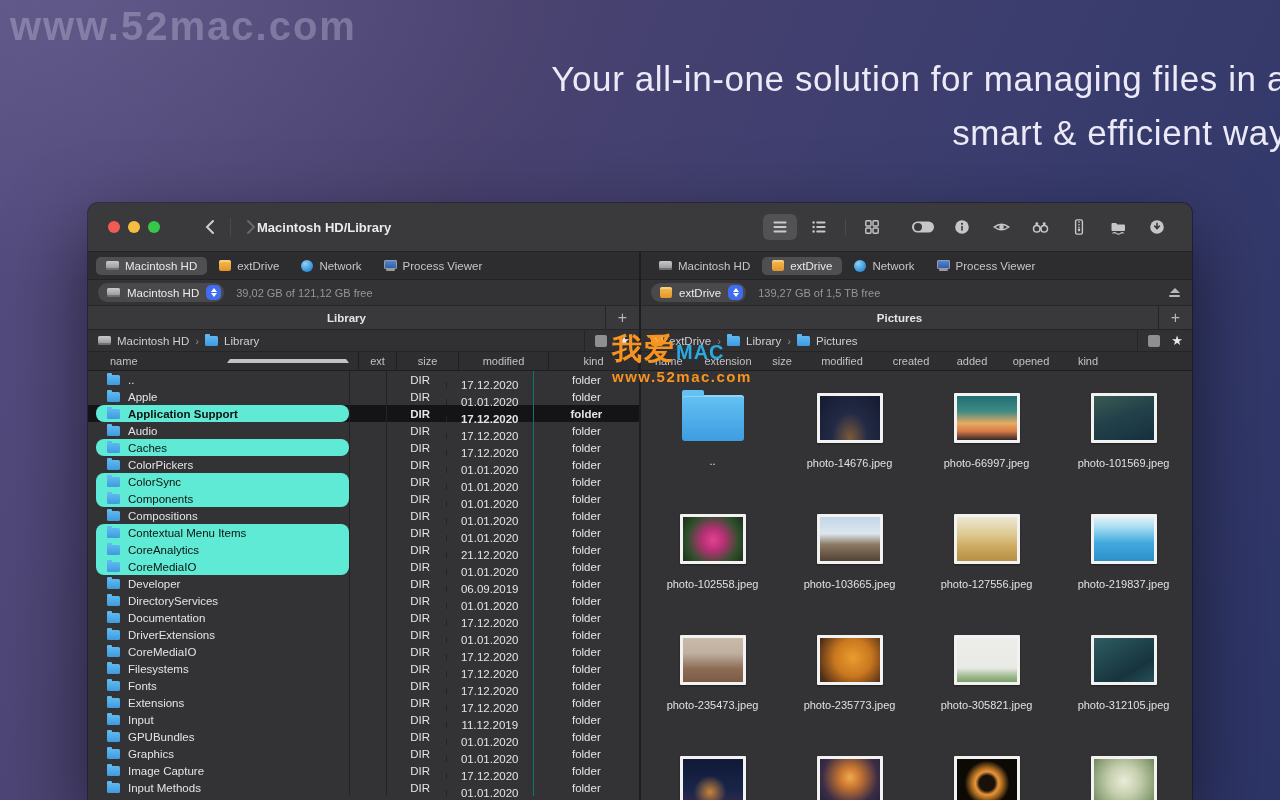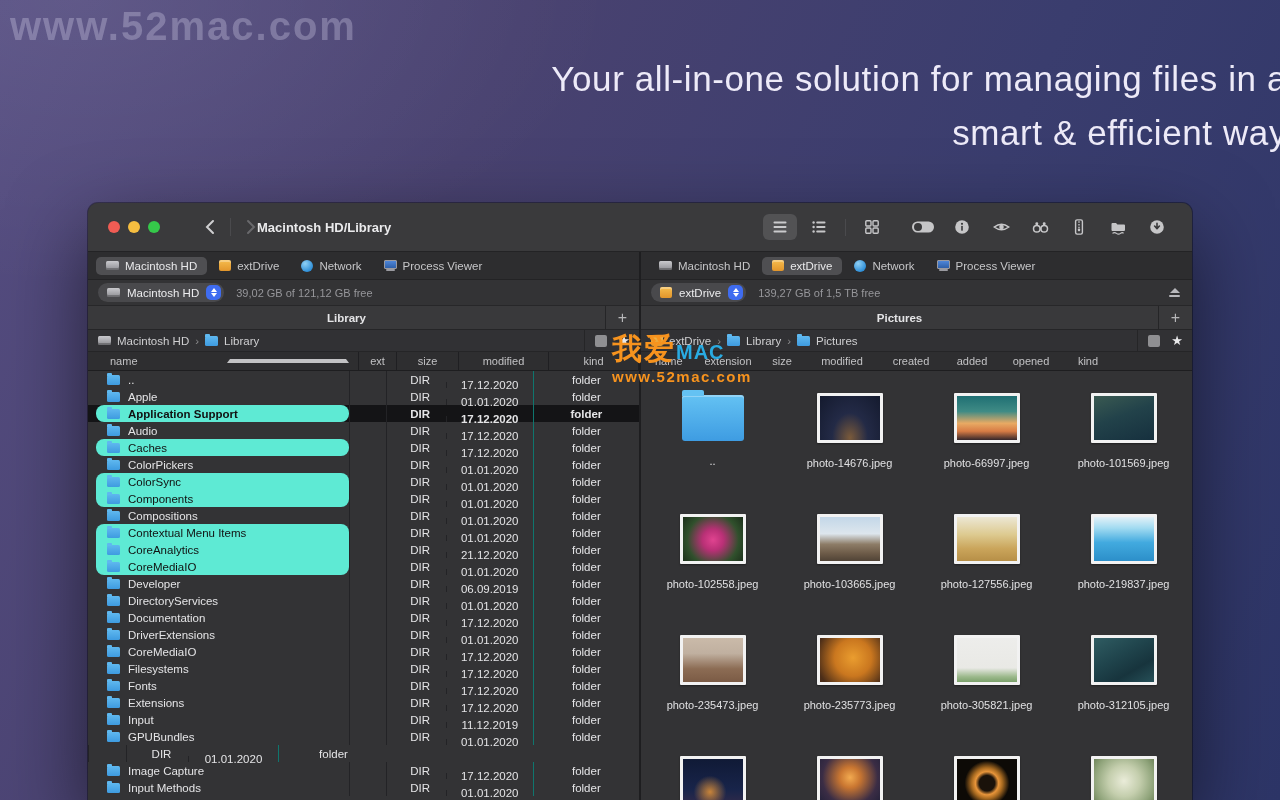--- a/index.html
+++ b/index.html
@@ -589,20 +589,26 @@
                   <span class="mi mi-folder" data-name="folder-icon"></span>
                   <span class="nm" data-name="file-name">GPUBundles</span>
                 </div>
               </div>
               <div class="cell c-ext" data-name="ext-cell"></div>
               <div class="cell c-size" data-name="size-cell">DIR</div>
               <div class="cell c-mod" data-name="modified-cell">01.01.2020</div>
               <div class="cell c-kind" data-name="kind-cell">folder</div>
             </div>
             <div class="lrow" data-name="file-row">
+              <div class="cell c-name" data-name="name-cell">
+                <div class="nsel" data-name="name-selection">
+                  <span class="mi mi-folder" data-name="folder-icon"></span>
+                  <span class="nm" data-name="file-name">Graphics</span>
+                </div>
+              </div>
               <div class="cell c-ext" data-name="ext-cell"></div>
               <div class="cell c-size" data-name="size-cell">DIR</div>
               <div class="cell c-mod" data-name="modified-cell">01.01.2020</div>
               <div class="cell c-kind" data-name="kind-cell">folder</div>
             </div>
             <div class="lrow" data-name="file-row">
               <div class="cell c-name" data-name="name-cell">
                 <div class="nsel" data-name="name-selection">
                   <span class="mi mi-folder" data-name="folder-icon"></span>
                   <span class="nm" data-name="file-name">Image Capture</span>

